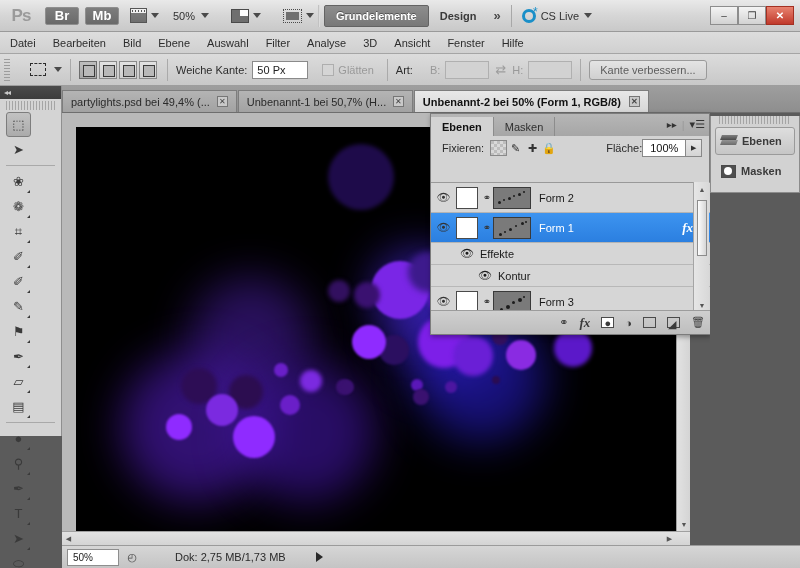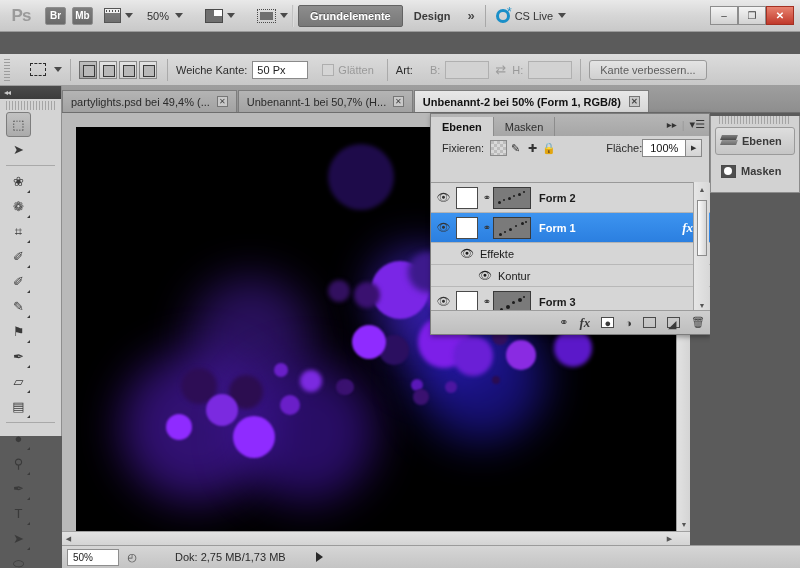--- a/index.html
+++ b/index.html
@@ -18,24 +18,24 @@
     background: linear-gradient(180deg, #e9e9e9 0%, #d6d6d6 50%, #c9c9c9 100%);
     border-bottom: 1px solid #9a9a9a;
     display: flex; align-items: center;
   }
   .ps-logo {
     width: 42px; text-align: center; color: #9a9a9a;
     font-size: 17px; font-weight: bold; letter-spacing: -1px;
     font-family: "Liberation Sans", sans-serif;
   }
   .sq-btn {
-    width: 21px; height: 18px; margin: 0 3px;
+    width: 34px; height: 18px; margin: 0 3px;
     border: 1px solid #8e8e8e; border-radius: 2px;
     background: linear-gradient(180deg,#7d7d7d,#6a6a6a);
-    color: #fff; font-size: 10px; font-weight: bold;
+    color: #fff; font-size: 13px; font-weight: bold;
     display: flex; align-items: center; justify-content: center;
   }
   .tiny-caret {
     width: 0; height: 0; margin-left: 4px;
     border-left: 4px solid transparent; border-right: 4px solid transparent;
     border-top: 5px solid #4a4a4a;
   }
   .ab-group { display: flex; align-items: center; margin-left: 8px; }
   .ab-icon-film {
     width: 17px; height: 15px; border: 1px solid #555;
@@ -283,21 +283,21 @@
   }
   .lthumb-mask {
     width:22px; height:22px; background:#fff; border:1px solid #4a4a4a; margin-right:3px;
   }
   .lchain { width:12px; text-align:center; font-size:10px; color:#333; }
   .lthumb {
     width:38px; height:22px; border:1px solid #3a3a3a; margin-right:8px;
     background:#7a7a7a; position:relative; overflow:hidden;
   }
   .lthumb .d { position:absolute; background:#1c1c1c; border-radius:50%; }
-  .lname { font-size:11px; color:#1a1a1a; font-weight:bold; }
+  .lname { font-size:11px; color:#1a1a1a; font-weight:normal; }
   .layerrow.sel .lname { color:#fff; }
   .fxmark { margin-left:auto; margin-right:4px; font-style:italic; font-weight:bold;
     font-family:"Liberation Serif", serif; font-size:13px; color:#fff; }
   .fxcaret { margin-right:6px; width:0;height:0;
     border-left:4px solid transparent;border-right:4px solid transparent;
     border-bottom:5px solid #eaeaea;}
   .subrow { height:22px; display:flex; align-items:center;
     border-bottom:1px solid #b8b8b8; background:#d6d6d6; font-size:11px; color:#1a1a1a;}
   .lp-scroll {
     position:absolute; right:0; top:68px; width:16px; height:130px;
@@ -379,20 +379,33 @@
       <div class="cslive-txt">CS Live</div>
       <div class="tiny-caret" style="margin-left:5px"></div>
     </div>
     <div class="winbtns" style="margin-left:auto">
       <div class="wbtn">–</div>
       <div class="wbtn">❐</div>
       <div class="wbtn close">✕</div>
     </div>
   </div>
 
+  <div class="menubar">
+    <span>Datei</span>
+    <span>Bearbeiten</span>
+    <span>Bild</span>
+    <span>Ebene</span>
+    <span>Auswahl</span>
+    <span>Filter</span>
+    <span>Analyse</span>
+    <span>3D</span>
+    <span>Ansicht</span>
+    <span>Fenster</span>
+    <span>Hilfe</span>
+  </div>
 
   <div class="optbar">
     <div class="grip"></div>
     <div style="display:flex;align-items:center;margin-left:14px">
       <div class="marquee-ico"></div>
       <div class="tiny-caret" style="margin-left:8px"></div>
     </div>
     <div class="ob-sep"></div>
     <div class="sel-modes">
       <div class="selmode on"></div>

